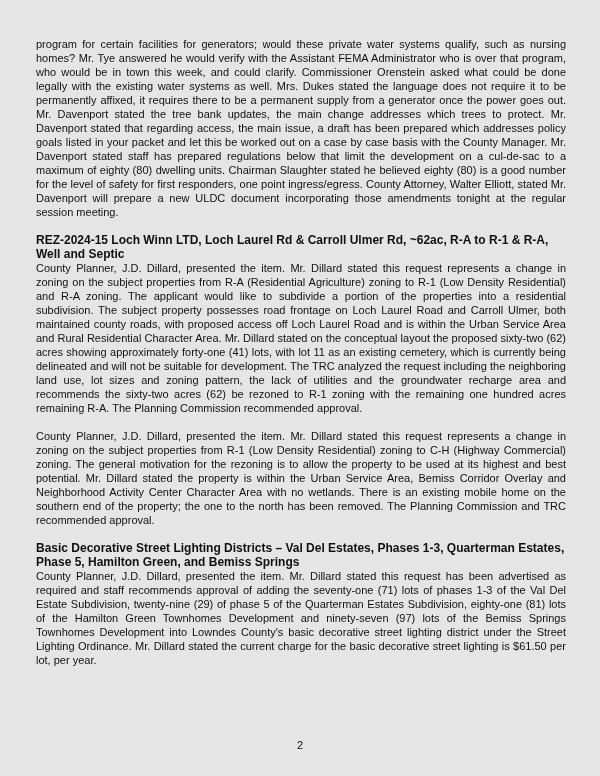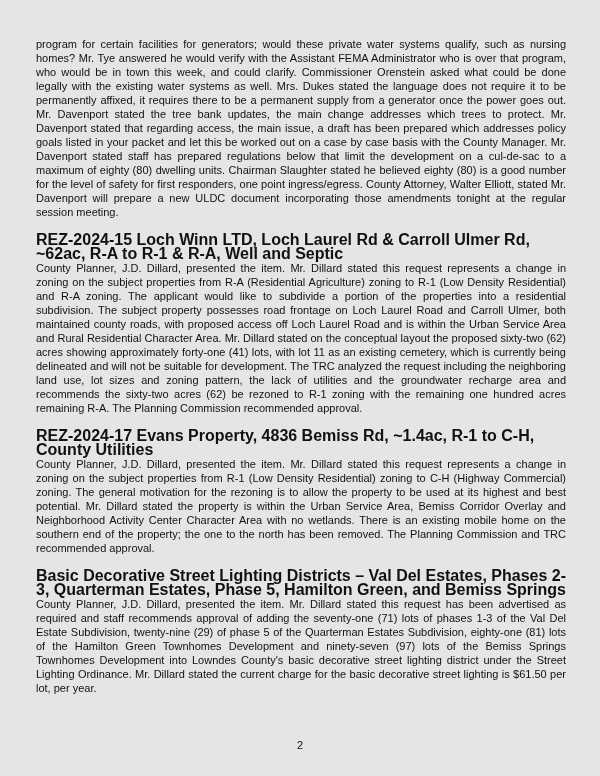--- a/index.html
+++ b/index.html
@@ -19,21 +19,21 @@
     width: 600px;
     height: 776px;
     padding: 37px 34px 20px 36px;
     background: #e5e5e5;
     overflow: hidden;
   }
   .section { margin: 0 0 14px 0; }
   .section:last-of-type { margin-bottom: 0; }
   .heading {
     margin: 0;
-    font-size: 16px;
+    font-size: 12px;
     line-height: 14px;
     font-weight: bold;
     text-align: left;
   }
   .body-text {
     margin: 0;
     font-size: 11px;
     line-height: 14px;
     text-align: justify;
   }
@@ -55,24 +55,23 @@
   <section class="section">
     <p class="body-text">program for certain facilities for generators; would these private water systems qualify, such as nursing homes?  Mr. Tye answered he would verify with the Assistant FEMA Administrator who is over that program, who would be in town this week, and could clarify.  Commissioner Orenstein asked what could be done legally with the existing water systems as well.  Mrs. Dukes stated the language does not require it to be permanently affixed, it requires there to be a permanent supply from a generator once the power goes out.  Mr. Davenport stated the tree bank updates, the main change addresses which trees to protect.  Mr. Davenport stated that regarding access, the main issue, a draft has been prepared which addresses policy goals listed in your packet and let this be worked out on a case by case basis with the County Manager.  Mr. Davenport stated staff has prepared regulations below that limit the development on a cul-de-sac to a maximum of eighty (80) dwelling units.  Chairman Slaughter stated he believed eighty (80) is a good number for the level of safety for first responders, one point ingress/egress.  County Attorney, Walter Elliott, stated Mr. Davenport will prepare a new ULDC document incorporating those amendments tonight at the regular session meeting.</p>
   </section>
 
   <section class="section">
     <h2 class="heading">REZ-2024-15 Loch Winn LTD, Loch Laurel Rd &amp; Carroll Ulmer Rd, ~62ac, R-A to R-1 &amp; R-A, Well and Septic</h2>
     <p class="body-text">County Planner, J.D. Dillard, presented the item.  Mr. Dillard stated this request represents a change in zoning on the subject properties from R-A (Residential Agriculture) zoning to R-1 (Low Density Residential) and R-A zoning.  The applicant would like to subdivide a portion of the properties into a residential subdivision.  The subject property possesses road frontage on Loch Laurel Road and Carroll Ulmer, both maintained county roads, with proposed access off Loch Laurel Road and is within the Urban Service Area and Rural Residential Character Area.  Mr. Dillard stated on the conceptual layout the proposed sixty-two (62) acres showing approximately forty-one (41) lots, with lot 11 as an existing cemetery, which is currently being delineated and will not be suitable for development.  The TRC analyzed the request including the neighboring land use, lot sizes and zoning pattern, the lack of utilities and the groundwater recharge area and recommends the sixty-two acres (62) be rezoned to R-1 zoning with the remaining one hundred acres remaining R-A.  The Planning Commission recommended approval.</p>
   </section>
 
   <section class="section">
-    <h2 class="heading">REZ-2024-17 Evans Property, 4836 Bemiss Rd, ~1.4ac, R-1 to C-H, County Utilities</h2>
     <p class="body-text">County Planner, J.D. Dillard, presented the item.  Mr. Dillard stated this request represents a change in zoning on the subject properties from R-1 (Low Density Residential) zoning to C-H (Highway Commercial) zoning.  The general motivation for the rezoning is to allow the property to be used at its highest and best potential.  Mr. Dillard stated the property is within the Urban Service Area, Bemiss Corridor Overlay and Neighborhood Activity Center Character Area with no wetlands.  There is an existing mobile home on the southern end of the property; the one to the north has been removed.  The Planning Commission and TRC recommended approval.</p>
   </section>
 
   <section class="section">
-    <h2 class="heading">Basic Decorative Street Lighting Districts – Val Del Estates, Phases 2-3, Quarterman Estates, Phase 5, Hamilton Green, and Bemiss Springs</h2>
+    <h2 class="heading">Basic Decorative Street Lighting Districts – Val Del Estates, Phases 1-3, Quarterman Estates, Phase 5, Hamilton Green, and Bemiss Springs</h2>
     <p class="body-text">County Planner, J.D. Dillard, presented the item.  Mr. Dillard stated this request has been advertised as required and staff recommends approval of adding the seventy-one (71) lots of phases 1-3 of the Val Del Estate Subdivision, twenty-nine (29) of phase 5 of the Quarterman Estates Subdivision, eighty-one (81) lots of the Hamilton Green Townhomes Development and ninety-seven (97) lots of the Bemiss Springs Townhomes Development into Lowndes County's basic decorative street lighting district under the Street Lighting Ordinance.  Mr. Dillard stated the current charge for the basic decorative street lighting is $61.50 per lot, per year.</p>
   </section>
 
   <div class="page-number">2</div>
 
 </div>
 
 </body></html>

